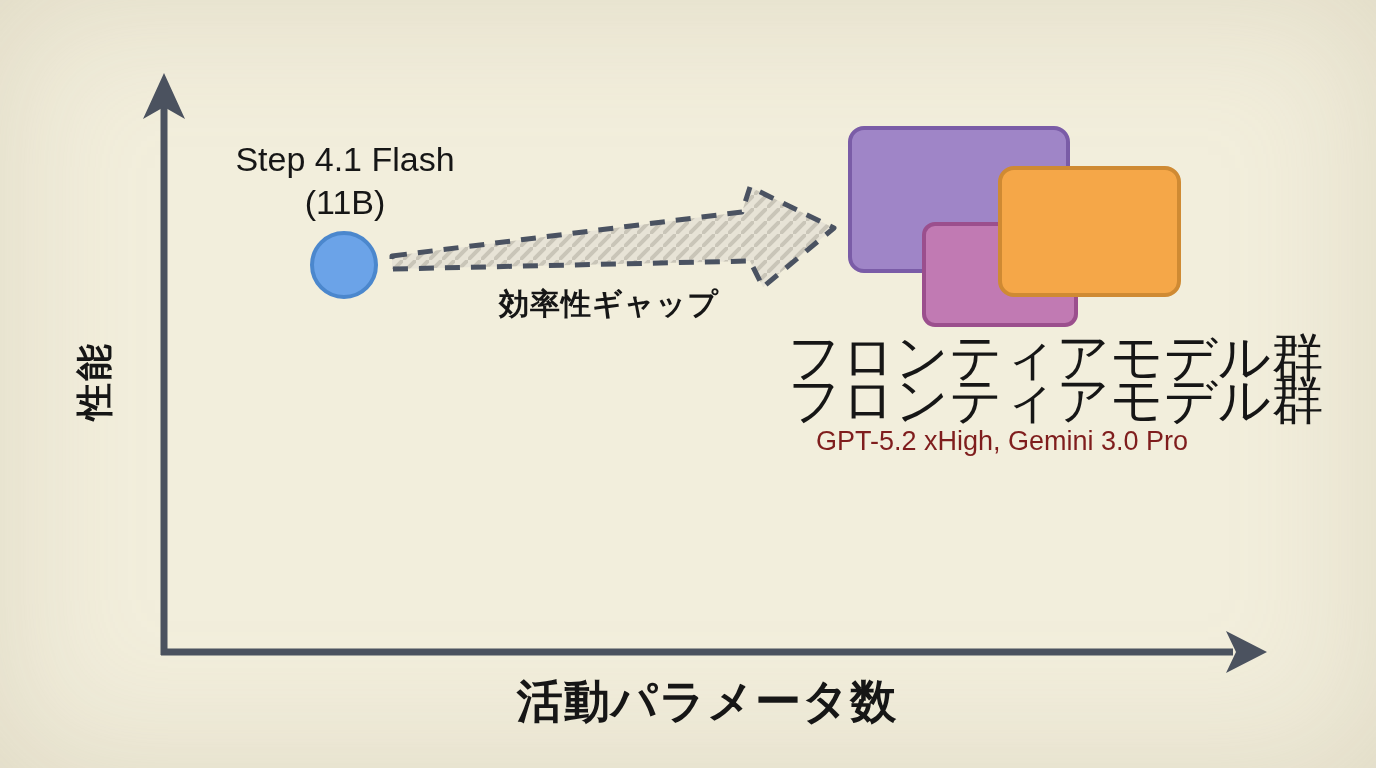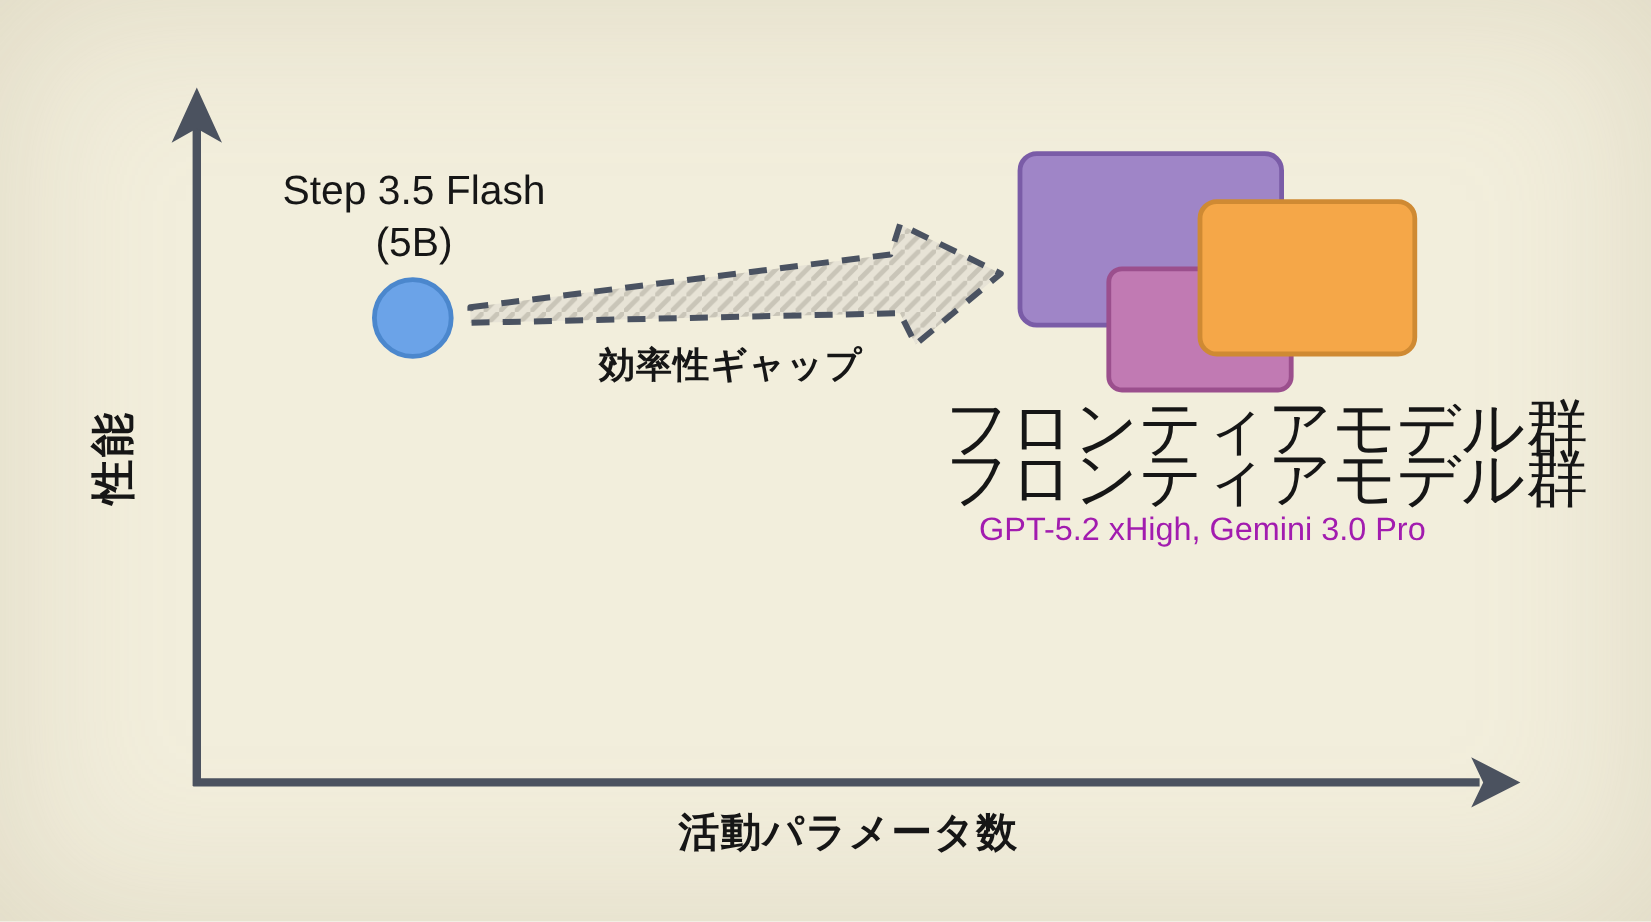--- a/index.html
+++ b/index.html
@@ -73,38 +73,38 @@
     font-size: 52px;
     line-height: 43px;
     font-weight: 400;
     letter-spacing: 0.5px;
   }
   .frontier-label .sub-line {
     font-size: 27px;
     line-height: 34px;
     margin-top: 2px;
     font-weight: 400;
-    color: #a21caf;
+    color: #7f1d1d;
   }
   .y-axis-label {
     left: 30px;
     top: 361px;
     width: 130px;
     height: 40px;
     font-size: 37px;
     font-weight: 700;
     line-height: 40px;
     transform: rotate(-90deg);
     letter-spacing: 2px;
   }
   .x-axis-label {
     left: 507px;
     top: 671px;
     width: 400px;
-    font-size: 34px;
+    font-size: 46px;
     font-weight: 700;
     letter-spacing: 1px;
   }
 </style>
 </head>
 <body>
 
 <div class="stage" style="background-color: rgb(242, 238, 220);">
 
   <svg class="layer" width="1376" height="768" viewBox="0 0 1376 768">
@@ -122,22 +122,22 @@
 
     <g>
       <line x1="161" y1="652" x2="1233" y2="652" stroke-width="7" stroke="#4b525f"></line>
       <polygon points="1267,652 1226,631 1236,652 1226,673" fill="#4b525f"></polygon>
     </g>
 
     <path d="M392,256 L742,212 L750,187 L834,228 L763,287 L750,261 L392,269 Z" fill="url(#hatch)" stroke-width="5" stroke-dasharray="15 11" stroke-linejoin="round" stroke="#4a5261"></path>
   </svg>
 
   <div class="txt step-label">
-    <div>Step 3.5 Flash</div>
-    <div>(5B)</div>
+    <div>Step 4.1 Flash</div>
+    <div>(11B)</div>
   </div>
 
   <div class="flash-dot" style="background-color: rgb(107, 163, 232); border-color: rgb(75, 135, 205);"></div>
 
   <div class="txt gap-label">効率性ギャップ</div>
 
   <div class="fbox fbox-purple" style="background-color: rgb(159, 133, 199); border-color: rgb(122, 92, 167);"></div>
   <div class="fbox fbox-pink" style="background-color: rgb(193, 122, 179); border-color: rgb(155, 79, 141);"></div>
   <div class="fbox fbox-orange" style="background-color: rgb(245, 167, 72); border-color: rgb(207, 138, 51);"></div>
 

